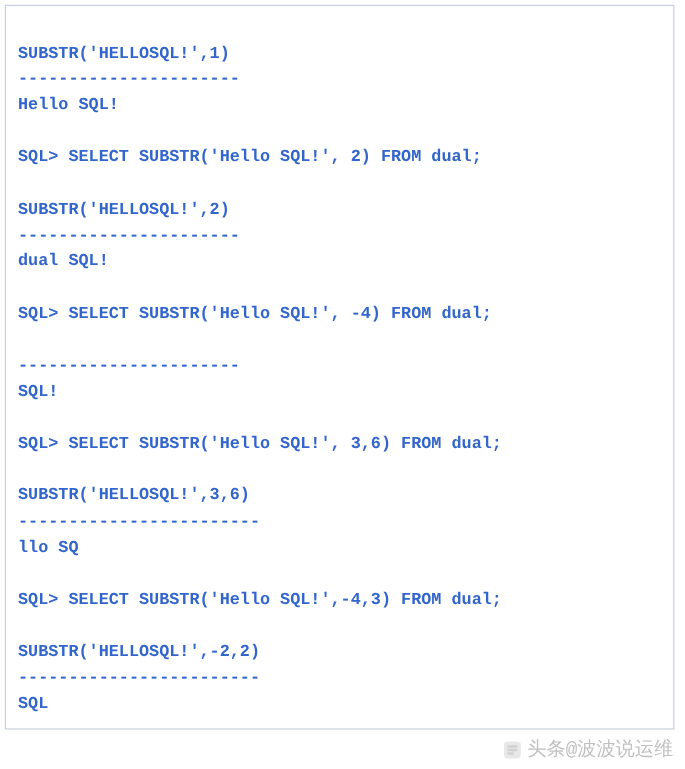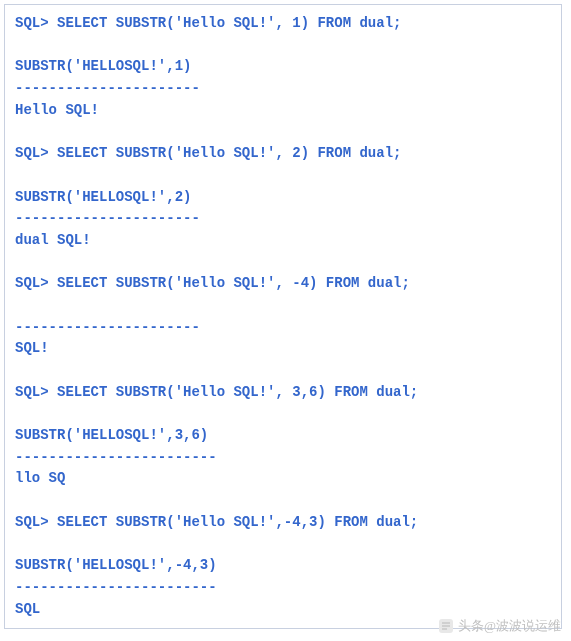--- a/index.html
+++ b/index.html
@@ -20,41 +20,40 @@
       margin: 4px;
       background: #ffffff;
       line-height: 1.55;
     }
     .line { white-space: pre; }
     .blank { height: 1.55em; }
     .watermark {
       position: absolute;
       bottom: 6px;
       right: 10px;
-      font-family: Liberation Serif, serif;
-      font-size: 13px;
+      font-family: Liberation Mono, monospace;
+      font-size: 16px;
       font-weight: normal;
       color: #c0c0c0;
       display: flex;
       align-items: center;
       gap: 4px;
     }
     .watermark-icon {
       width: 16px;
       height: 16px;
       display: inline-flex;
       align-items: center;
       justify-content: center;
     }
   </style>
 </head>
 <body>
 
 <div class="terminal">
-  <div class="line">SQL&gt; SELECT SUBSTR('Hello SQL!', 1) FROM dual;</div>
   <div class="blank"></div>
   <div class="line">SUBSTR('HELLOSQL!',1)</div>
   <div class="line">----------------------</div>
   <div class="line">Hello SQL!</div>
   <div class="blank"></div>
 
   <div class="line">SQL&gt; SELECT SUBSTR('Hello SQL!', 2) FROM dual;</div>
   <div class="blank"></div>
   <div class="line">SUBSTR('HELLOSQL!',2)</div>
   <div class="line">----------------------</div>
@@ -69,21 +68,21 @@
 
   <div class="line">SQL&gt; SELECT SUBSTR('Hello SQL!', 3,6) FROM dual;</div>
   <div class="blank"></div>
   <div class="line">SUBSTR('HELLOSQL!',3,6)</div>
   <div class="line">------------------------</div>
   <div class="line">llo SQ</div>
   <div class="blank"></div>
 
   <div class="line">SQL&gt; SELECT SUBSTR('Hello SQL!',-4,3) FROM dual;</div>
   <div class="blank"></div>
-  <div class="line">SUBSTR('HELLOSQL!',-4,3)</div>
+  <div class="line">SUBSTR('HELLOSQL!',-2,2)</div>
   <div class="line">------------------------</div>
   <div class="line">SQL</div>
 </div>
 
 <div class="watermark">
   <span class="watermark-icon">
     <svg viewBox="0 0 16 16" width="16" height="16">
       <rect x="1" y="1" width="14" height="14" rx="3" fill="#e8e8e8"></rect>
       <rect x="4" y="4" width="8" height="2" fill="#d0d0d0"></rect>
       <rect x="4" y="7" width="8" height="2" fill="#d0d0d0"></rect>

